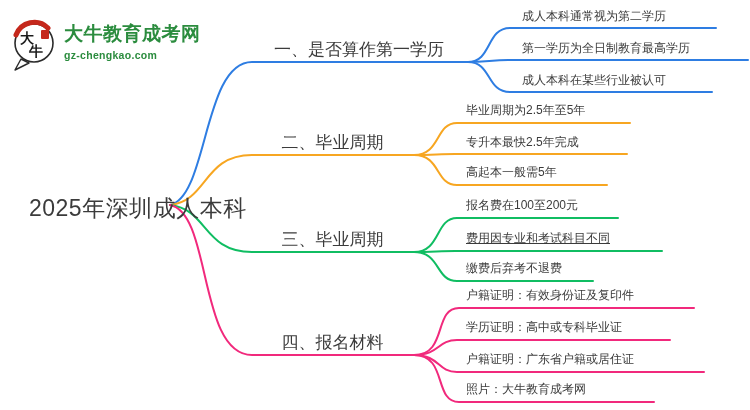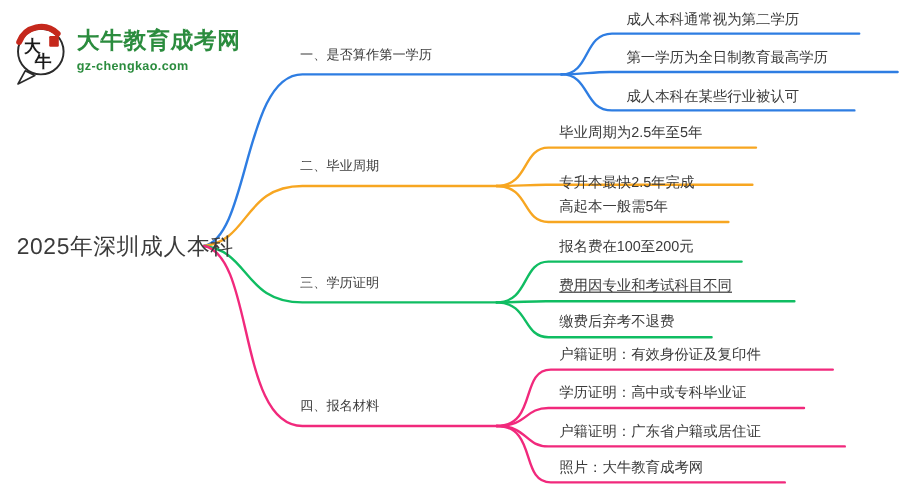--- a/index.html
+++ b/index.html
@@ -4,22 +4,22 @@
 <style>
   * { margin:0; padding:0; box-sizing:border-box; }
   html,body { background:#ffffff; }
   .stage {
     position:relative; width:750px; height:410px; background:#ffffff;
     overflow:hidden;
     font-family:"Liberation Sans","DejaVu Sans",sans-serif;
   }
   .wires { position:absolute; left:0; top:0; width:750px; height:410px; }
   .txt { position:absolute; white-space:nowrap; color:#3b3b3b; }
-  .root-label { font-size:19px; letter-spacing:0.5px; }
-  .branch-label { font-size:11px; text-align:left; }
+  .root-label { font-size:23px; letter-spacing:0.5px;margin-left:15px; }
+  .branch-label { font-size:17px; text-align:center; }
   .sub-label { font-size:12px; }
   
   .logo { position:absolute; left:10px; top:18px; display:flex; align-items:flex-start; }
   .logo-icon { width:50px; height:54px; position:relative; }
   .logo-text { margin-left:4px; padding-top:3px; }
   .brand { font-size:19px; font-weight:bold; color:#2b8c3e; letter-spacing:0.5px; }
   .domain { font-size:10.5px; font-weight:bold; color:#2b8c3e; margin-top:2px; letter-spacing:0.3px; }
 </style>
 </head>
 <body>
@@ -73,24 +73,24 @@
 
   <div class="txt root-label" style="left:14px; top:193px;">2025年深圳成人本科</div>
 
   <div class="txt branch-label" style="left:250px; top:38px; width:218px;">一、是否算作第一学历</div>
   <div class="txt sub-label" style="left:522px; top:8px;">成人本科通常视为第二学历</div>
   <div class="txt sub-label" style="left:522px; top:40px;text-align:right;">第一学历为全日制教育最高学历</div>
   <div class="txt sub-label" style="left:522px; top:72px;">成人本科在某些行业被认可</div>
 
   <div class="txt branch-label" style="left:250px; top:131px; width:165px;">二、毕业周期</div>
   <div class="txt sub-label" style="left:466px; top:102px;">毕业周期为2.5年至5年</div>
-  <div class="txt sub-label" style="left:466px; top:134px;margin-top:10px;">专升本最快2.5年完成</div>
+  <div class="txt sub-label" style="left:466px; top:134px;">专升本最快2.5年完成</div>
   <div class="txt sub-label" style="left:466px; top:164px;text-align:right;">高起本一般需5年</div>
 
-  <div class="txt branch-label" style="left:250px; top:228px; width:165px;">三、学历证明</div>
+  <div class="txt branch-label" style="left:250px; top:228px; width:165px;">三、毕业周期</div>
   <div class="txt sub-label" style="left:466px; top:197px;">报名费在100至200元</div>
   <div class="txt sub-label" style="left:466px; top:230px;text-decoration:underline;">费用因专业和考试科目不同</div>
   <div class="txt sub-label" style="left:466px; top:260px;">缴费后弃考不退费</div>
 
   <div class="txt branch-label" style="left:250px; top:331px; width:165px;">四、报名材料</div>
   <div class="txt sub-label" style="left:466px; top:287px;">户籍证明：有效身份证及复印件</div>
   <div class="txt sub-label" style="left:466px; top:319px;">学历证明：高中或专科毕业证</div>
   <div class="txt sub-label" style="left:466px; top:351px;">户籍证明：广东省户籍或居住证</div>
   <div class="txt sub-label" style="left:466px; top:381px;">照片：大牛教育成考网</div>
 

